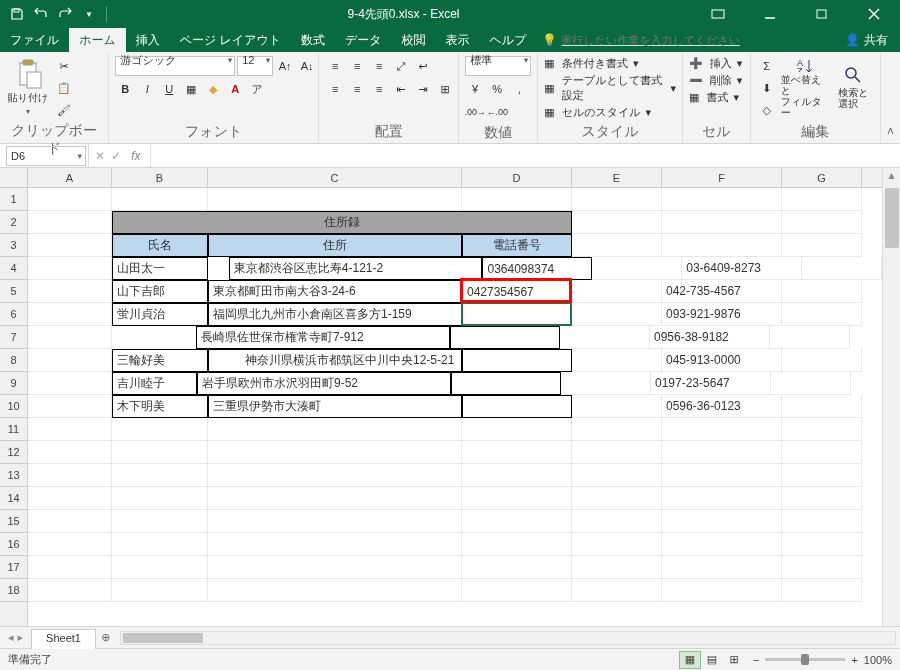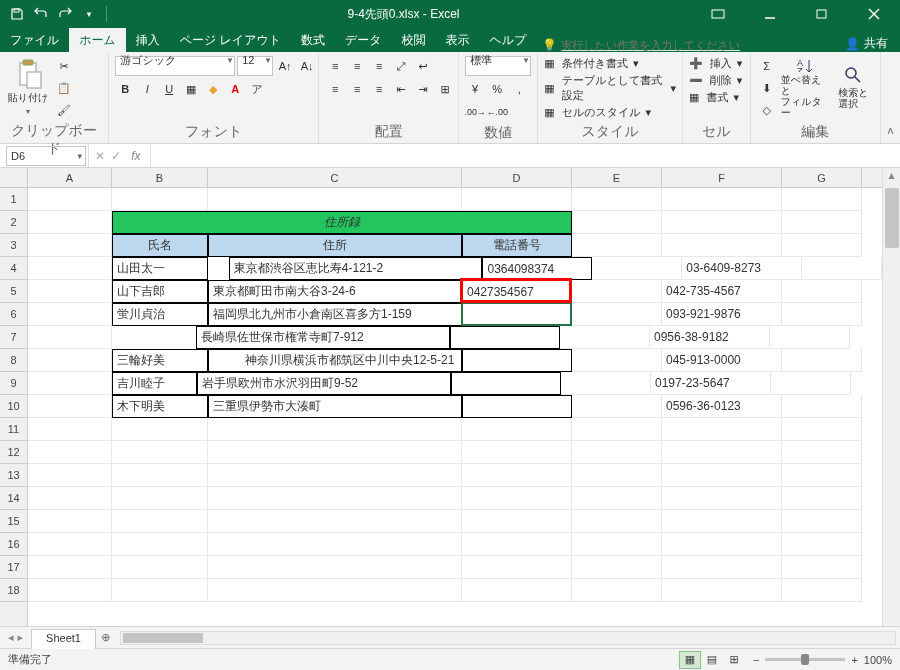--- a/index.html
+++ b/index.html
@@ -8,21 +8,21 @@
   
   .titlebar { height: 28px; background: #0a6a3f; display: flex; align-items: center; color: #fff; }
   .titlebar .left-controls { display: flex; align-items: center; gap: 2px; padding-left: 6px; }
   .titlebar .title-center { flex: 1; text-align: center; font-size: 12px; }
   .titlebar .right-controls { display: flex; align-items: center; gap: 8px; padding-right: 4px; }
   .tb-btn { width: 22px; height: 22px; display: flex; align-items: center; justify-content: center; color: #fff; }
   .tb-divider { width: 1px; height: 16px; background: rgba(255,255,255,0.3); margin: 0 4px; }
   .win-ctrl { width: 44px; height: 28px; display: flex; align-items: center; justify-content: center; color: #fff; font-size: 11px; }
 
   
-  .menubar { height: 24px; background: #0a6a3f; display: flex; align-items: flex-end; color: #fff; font-size: 12px; }
+  .menubar { height: 24px; background: #0a6a3f; display: flex; color: #fff; font-size: 12px; }
   .menubar .tab { padding: 4px 10px; height: 24px; display: flex; align-items: center; }
   .menubar .tab.active { background: #f3f3f3; color: #0a6a3f; }
   .menubar .tell-me { flex: 1; display: flex; align-items: center; padding: 0 6px; color: rgba(255,255,255,0.85); gap: 4px; }
   .menubar .tell-me input { background: transparent; border: none; color: rgba(255,255,255,0.85); font-size: 11px; width: 180px; outline: none; text-decoration: underline; }
   .menubar .right { padding: 0 12px; display: flex; align-items: center; gap: 4px; }
 
   
   .ribbon { background: #f3f3f3; border-bottom: 1px solid #d4d4d4; display: flex; height: 92px; }
   .ribbon-group { border-right: 1px solid #e0e0e0; display: flex; flex-direction: column; justify-content: space-between; padding: 4px 6px 2px 6px; }
   .ribbon-group-label { text-align: center; font-size: 14px; color: #666; padding-top: 2px; }
@@ -50,21 +50,21 @@
   .col-h { border-right: 1px solid #ccc; text-align: center; font-size: 11px; line-height: 20px; color: #444; }
   .row-headers { position: absolute; top: 20px; left: 0; width: 28px; bottom: 0; background: #f0f0f0; z-index: 2; border-right: 1px solid #ccc; }
   .row-h { height: 23px; border-bottom: 1px solid #ccc; text-align: center; font-size: 11px; line-height: 23px; color: #444; }
   .cells { position: absolute; top: 20px; left: 28px; right: 18px; bottom: 0; }
   .cell-row { display: flex; height: 23px; }
   .cell { border-right: 1px solid #e8e8e8; border-bottom: 1px solid #e8e8e8; padding: 2px 4px; font-size: 12px; overflow: hidden; white-space: nowrap; display: flex; align-items: center; }
   .vscroll { position: absolute; right: 0; top: 0; width: 18px; bottom: 0; background: #f0f0f0; border-left: 1px solid #ddd; }
   .vscroll-thumb { width: 14px; margin: 2px; background: #c4c4c4; border-radius: 2px; }
 
   
-  .tbl-header { background: #22c55e; border: 1px solid #000 !important; text-align: left; justify-content: center; font-style: italic; }
+  .tbl-header { background: #a3a3a3; border: 1px solid #000 !important; text-align: left; justify-content: center; }
   .tbl-subheader { background: #bdd7ee; border: 1px solid #000 !important; text-align: center; justify-content: center; }
   .tbl-cell { border: 1px solid #000 !important; background: #fff; }
   
   .active-cell-outline { position: absolute; border: 2px solid #227447; pointer-events: none; z-index: 5; }
   .red-highlight { position: absolute; border: 3px solid #ff0000; pointer-events: none; z-index: 6; }
 
   
   .sheet-bar { height: 22px; border-top: 1px solid #d4d4d4; display: flex; align-items: center; background: #f3f3f3; font-size: 11px; }
   .sheet-nav { display: flex; gap: 4px; padding: 0 8px; color: #888; }
   .sheet-tab { background: #fff; border: 1px solid #ccc; border-bottom: none; padding: 2px 14px; height: 20px; margin-top: 2px; }

